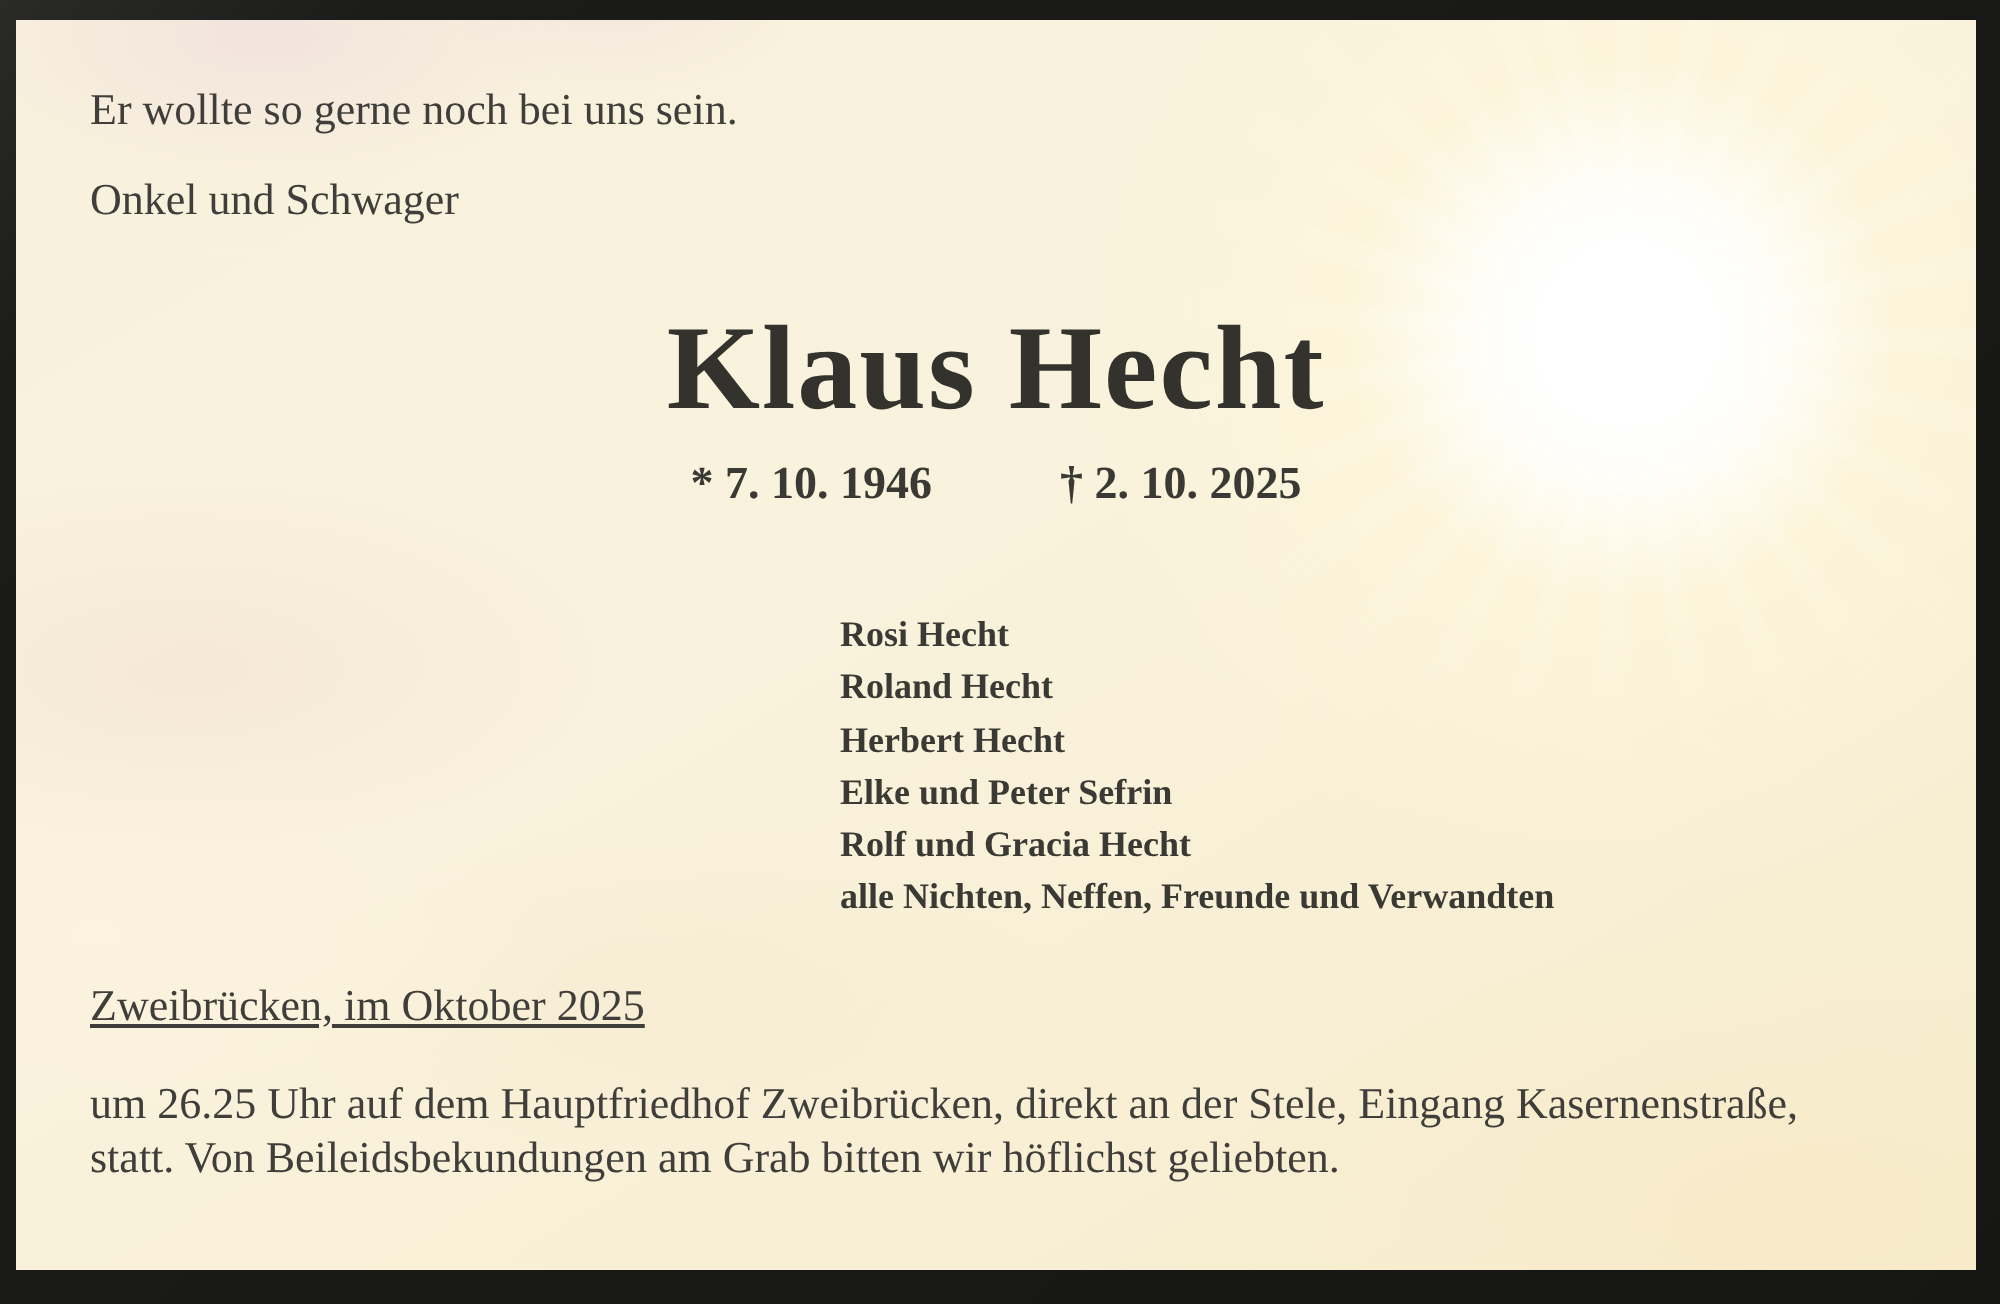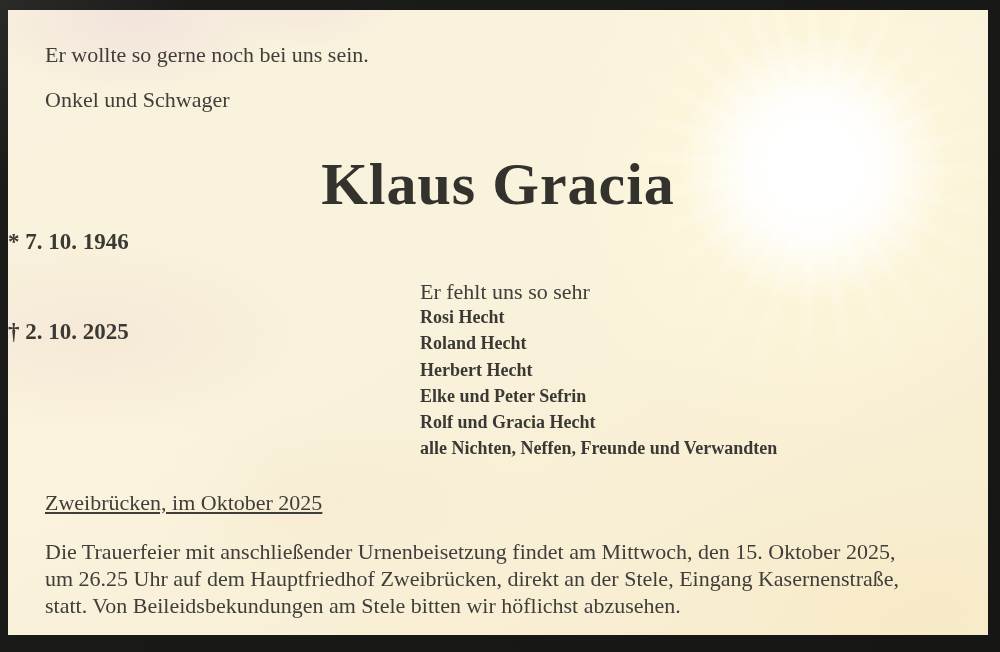--- a/index.html
+++ b/index.html
@@ -61,21 +61,20 @@
   .dates-row {
     position: absolute;
     left: 0; top: 219px;
     width: 100%;
     display: flex;
     justify-content: center;
     gap: 64px;
     font-size: 23px;
     font-weight: bold;
     color: #3a3934;
-    flex-direction: column;
   }
   .mourning-intro { left: 412px; top: 268px; }
   .mourners {
     position: absolute;
     left: 412px; top: 294px;
     font-size: 18px;
     line-height: 26.3px;
     font-weight: bold;
     color: #3a3934;
   }
@@ -88,39 +87,37 @@
 <div class="frame">
   <div class="paper">
     <div class="sun-rays"></div>
 
     <div class="txt intro-line nowrap">Er wollte so gerne noch bei uns sein.</div>
 
     <div class="txt address">
       <div class="nowrap">Onkel und Schwager</div>
     </div>
 
-    <div class="deceased-name">Klaus Gracia</div>
+    <div class="deceased-name">Klaus Hecht</div>
 
     <div class="dates-row">
       <span class="nowrap">* 7. 10. 1946</span>
       <span class="nowrap">† 2. 10. 2025</span>
     </div>
 
-    <div class="txt mourning-intro nowrap">Er fehlt uns so sehr</div>
 
     <div class="mourners">
       <div class="nowrap">Rosi Hecht</div>
       <div class="nowrap">Roland Hecht</div>
       <div class="nowrap">Herbert Hecht</div>
       <div class="nowrap">Elke und Peter Sefrin</div>
       <div class="nowrap">Rolf und Gracia Hecht</div>
       <div class="nowrap">alle Nichten, Neffen, Freunde und Verwandten</div>
     </div>
 
     <div class="txt place-date nowrap">Zweibrücken, im Oktober 2025</div>
 
     <div class="txt funeral-info">
-      <div class="nowrap">Die Trauerfeier mit anschließender Urnenbeisetzung findet am Mittwoch, den 15. Oktober 2025,</div>
       <div class="nowrap">um 26.25 Uhr auf dem Hauptfriedhof Zweibrücken, direkt an der Stele, Eingang Kasernenstraße,</div>
-      <div class="nowrap">statt. Von Beileidsbekundungen am Stele bitten wir höflichst abzusehen.</div>
+      <div class="nowrap">statt. Von Beileidsbekundungen am Grab bitten wir höflichst geliebten.</div>
     </div>
   </div>
 </div>
 
 </body></html>

